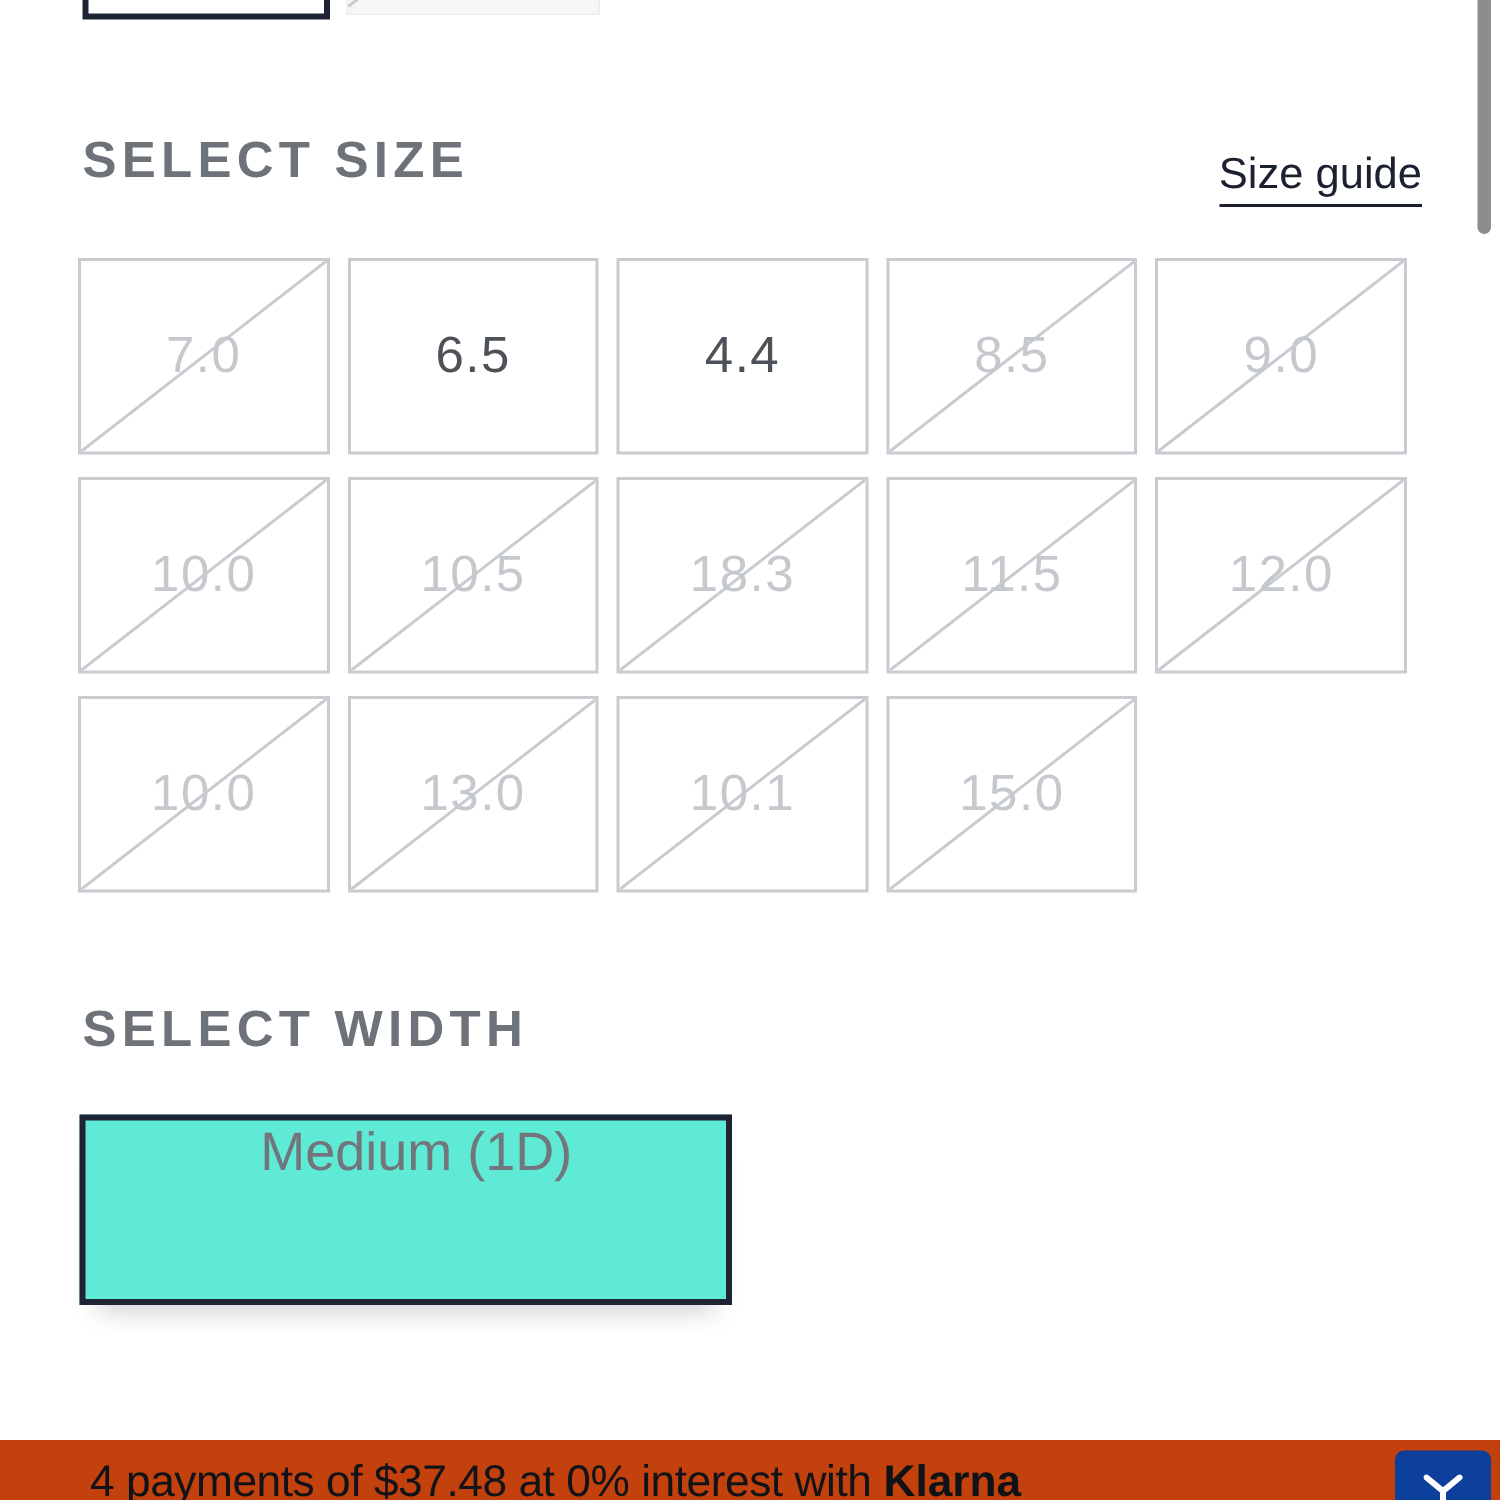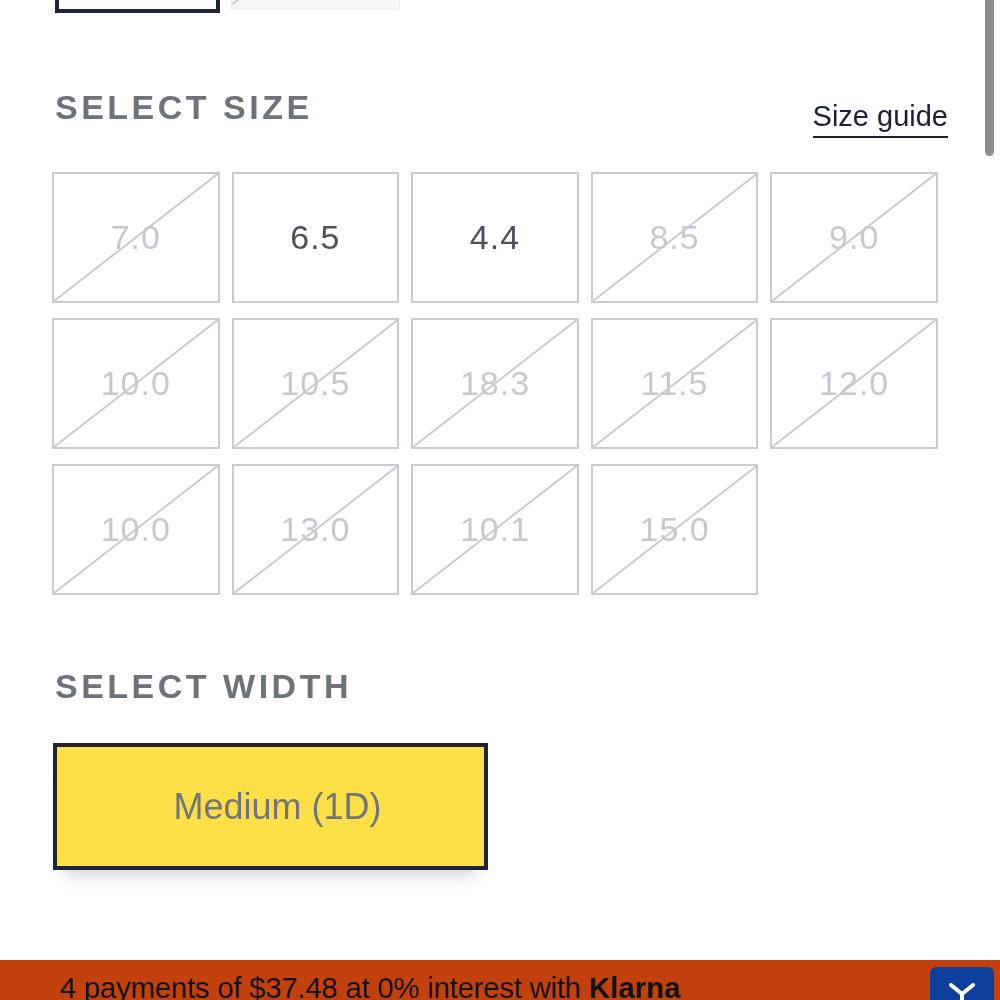--- a/index.html
+++ b/index.html
@@ -92,23 +92,23 @@
   .size-option .diag line {
     stroke: #c8ccd1; stroke-width: 2;
     vector-effect: non-scaling-stroke;
   }
   .size-option span { position: relative; }
 
   
   .width-options { position: absolute; left: 53px; top: 743px; }
   .width-option {
     width: 435px; height: 127px;
-    background: #fde047;
+    background: #5eead4;
     border: 2px solid #c8ccd1;
-    display: flex; align-items: center; justify-content: center;
+    display: flex; justify-content: center;
     font-size: 36px;
     color: #72767c;
     cursor: pointer;
     padding-left: 14px;
   }
   .width-option.selected {
     border: 4px solid #1e2433;
     box-shadow: 0 16px 16px -12px rgba(30, 36, 51, 0.22);
   }
 

